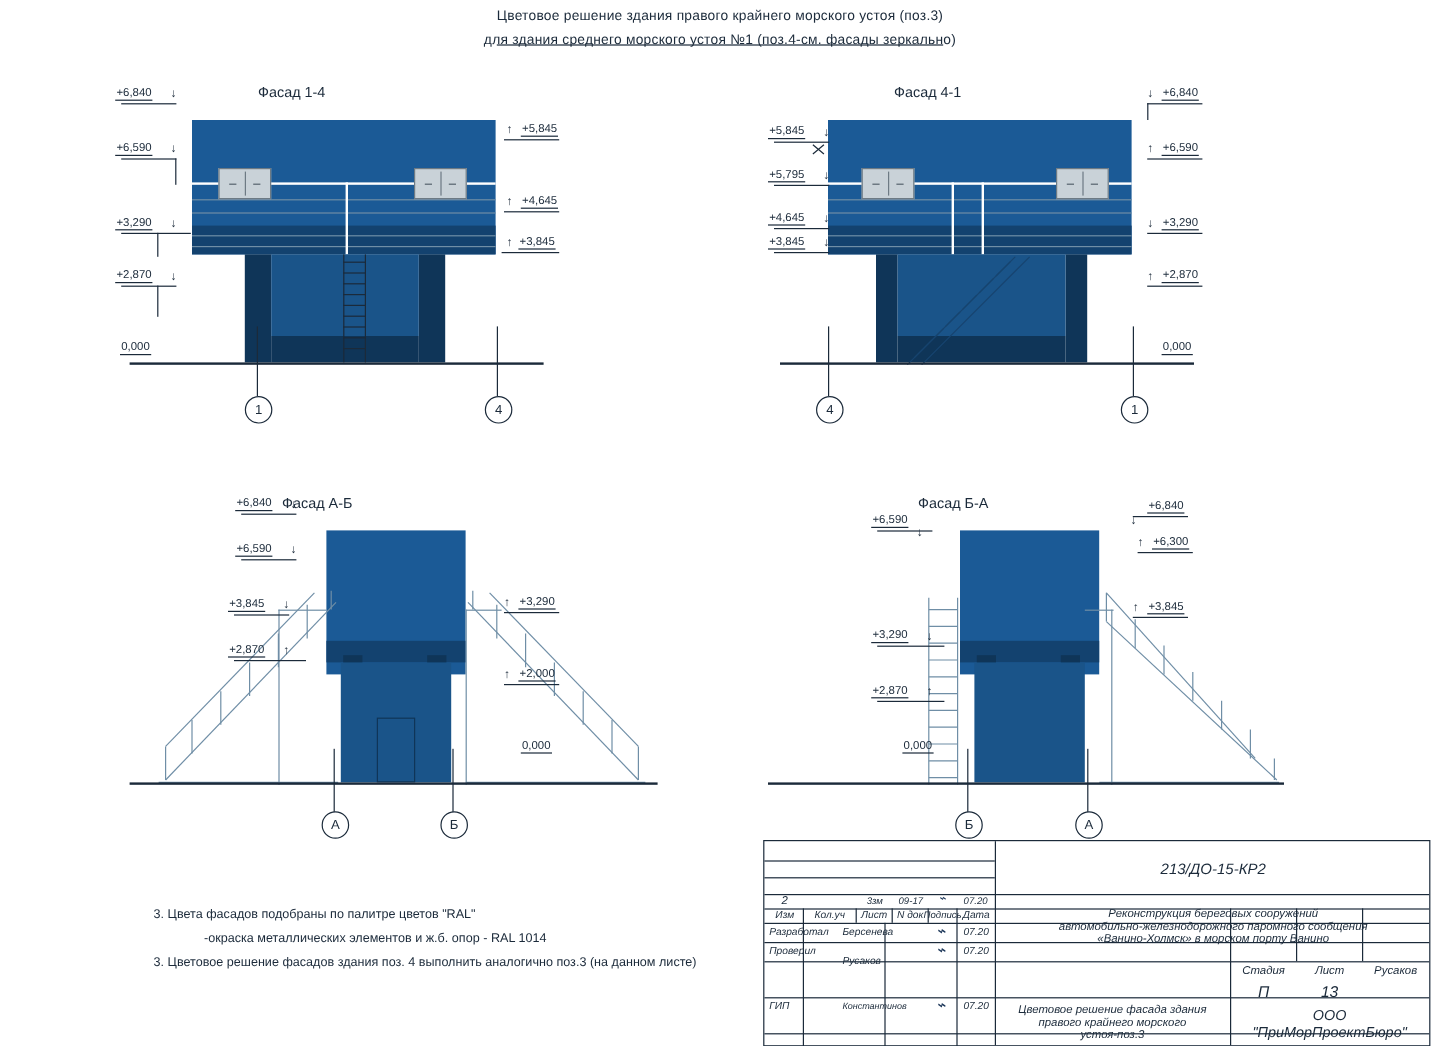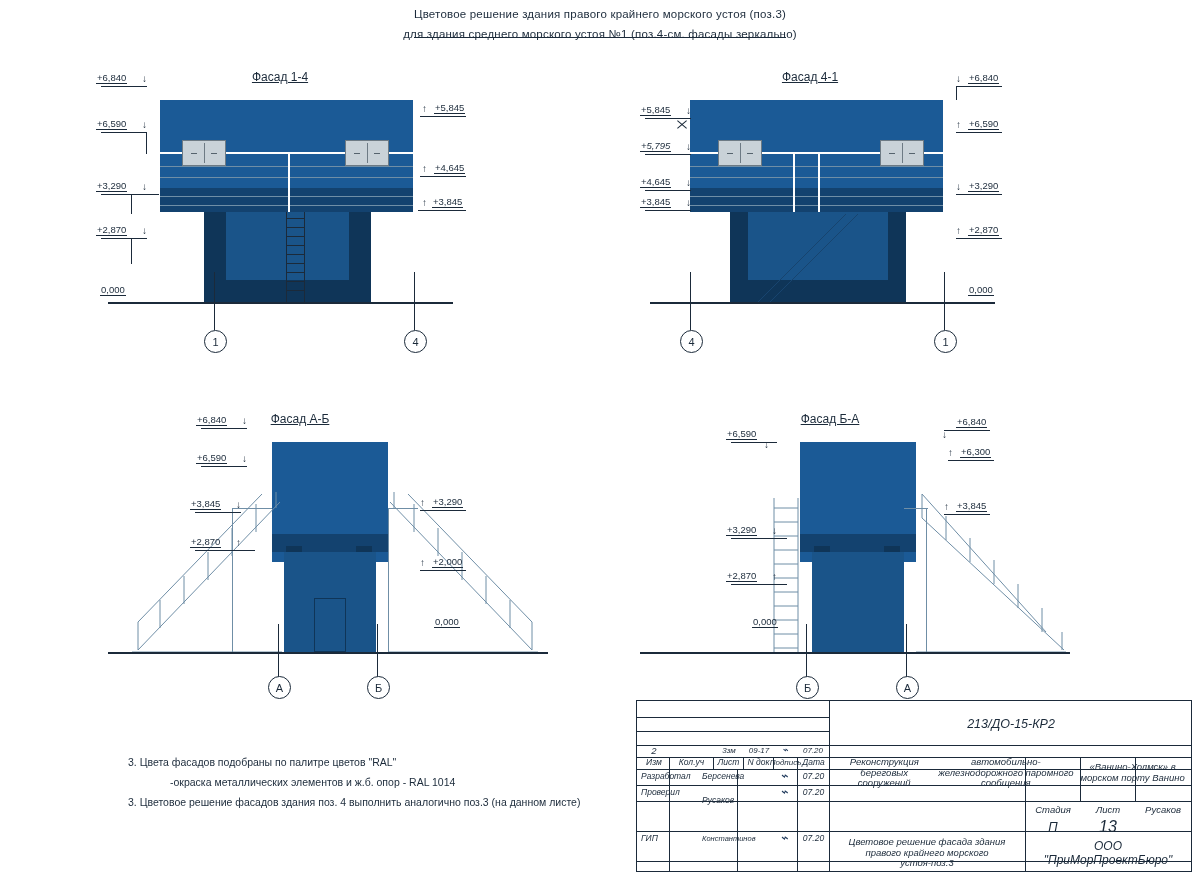--- a/index.html
+++ b/index.html
@@ -9,21 +9,21 @@
     color:#1b2a3a;position:relative;overflow:hidden;
   }
   .sheet{position:absolute;left:0;top:0;width:1200px;height:872px;}
 
   
   .hdr{position:absolute;width:100%;text-align:center;font-size:11.5px;letter-spacing:.2px;}
   .hdr.l1{top:8px;}
   .hdr.l2{top:28px;}
   .hdr.l1 span{border-bottom:1px solid #1b2a3a;padding-bottom:17px;}
 
-  .fac-title{position:absolute;font-size:12px;text-align:center;white-space:nowrap;text-decoration:underline;}
+  .fac-title{position:absolute;font-size:12px;text-align:left;white-space:nowrap;}
 
   
   .blk{position:absolute;background:#1b5a96;}
   .blk.dark{background:#13426f;}
   .blk.darker{background:#0f3558;}
   .blk.mid{background:#1a5489;}
   .wline{position:absolute;background:#ffffff;}
   .gline{position:absolute;background:#6f8ea6;}
   .tline{position:absolute;background:#1b2a3a;}
   .ground{position:absolute;height:1.5px;background:#1b2a3a;}
@@ -172,21 +172,21 @@
     <line x1="40" y1="60" x2="52" y2="48" stroke="#17446f" stroke-width="1"></line>
     <line x1="54" y1="46" x2="66" y2="34" stroke="#17446f" stroke-width="1"></line>
     <line x1="68" y1="32" x2="80" y2="20" stroke="#17446f" stroke-width="1"></line>
     <line x1="82" y1="18" x2="94" y2="6" stroke="#17446f" stroke-width="1"></line>
   </svg>
 
   <div class="ground" style="left:650px;top:302px;width:345px;"></div>
 
   <div class="lev" style="left:640px;top:104px;"><u>+5,845</u><span class="ar" style="left:46px;top:2px;">↓</span></div>
   <div class="tline" style="left:645px;top:118px;width:46px;height:1px;"></div>
-  <div class="lev" style="left:640px;top:140px;font-style:italic;"><u>+5,795</u><span class="ar" style="left:46px;top:2px;">↓</span></div>
+  <div class="lev" style="left:640px;top:140px;"><u>+5,795</u><span class="ar" style="left:46px;top:2px;">↓</span></div>
   <div class="tline" style="left:645px;top:154px;width:46px;height:1px;"></div>
   <div class="tline" style="left:676px;top:124px;width:12px;height:1px;transform:rotate(40deg);"></div>
   <div class="tline" style="left:676px;top:124px;width:12px;height:1px;transform:rotate(-40deg);"></div>
   <div class="lev" style="left:640px;top:176px;"><u>+4,645</u><span class="ar" style="left:46px;top:2px;">↓</span></div>
   <div class="tline" style="left:645px;top:190px;width:46px;height:1px;"></div>
   <div class="lev" style="left:640px;top:196px;"><u>+3,845</u><span class="ar" style="left:46px;top:2px;">↓</span></div>
   <div class="tline" style="left:645px;top:210px;width:46px;height:1px;"></div>
 
   <div class="lev" style="left:968px;top:72px;"><u>+6,840</u><span class="ar" style="left:-12px;top:2px;">↓</span></div>
   <div class="tline" style="left:956px;top:86px;width:46px;height:1px;"></div>
@@ -350,38 +350,38 @@
     <div class="hr" style="top:68px;"></div>
     <div class="hr" style="top:84px;"></div>
     <div class="hr" style="top:100px;"></div>
     <div class="hr" style="top:130px;"></div>
     <div class="hr" style="top:160px;"></div>
     <div class="hr" style="top:16px;left:0;width:192px;"></div>
     <div class="hr" style="top:30px;left:0;width:192px;"></div>
 
     <div class="cell code" style="left:196px;top:6px;width:356px;height:34px;">213/ДО-15-КР2</div>
 
-    <div class="cell it" style="left:196px;top:46px;width:356px;height:52px;">
+    <div class="cell it" style="left:196px;top:46px;width:356px;height:52px;flex-direction:column;">
       <div>Реконструкция береговых сооружений</div>
       <div>автомобильно-железнодорожного паромного сообщения</div>
       <div>«Ванино-Холмск» в морском порту Ванино</div>
     </div>
 
 
     <div class="cell it" style="left:196px;top:132px;width:188px;height:40px;flex-direction:column;">
       <div>Цветовое решение фасада здания</div>
       <div>правого крайнего морского</div>
       <div>устоя-поз.3</div>
     </div>
 
     <div class="cell it" style="left:390px;top:102px;width:52px;height:14px;">Стадия</div>
     <div class="cell it" style="left:445px;top:102px;width:52px;height:14px;">Лист</div>
     <div class="cell it" style="left:500px;top:102px;width:52px;height:14px;">Русаков</div>
     <div class="cell it" style="left:390px;top:116px;width:52px;height:20px;font-size:13px;">П</div>
-    <div class="cell it" style="left:445px;top:116px;width:52px;height:20px;font-size:16px;">13</div>
+    <div class="cell it" style="left:445px;top:116px;width:52px;height:20px;font-size:13px;">13</div>
     <div class="cell it" style="left:500px;top:116px;width:52px;height:20px;font-size:13px;"></div>
 
     <div class="cell it" style="left:390px;top:134px;width:162px;height:38px;flex-direction:column;font-size:12px;">
       <div>ООО</div>
       <div>"ПриМорПроектБюро"</div>
     </div>
 
     <div class="cell it" style="left:2px;top:44px;width:30px;height:12px;">2</div>
     <div class="cell it" style="left:78px;top:44px;width:28px;height:12px;font-size:8px;">3зм</div>
     <div class="cell it" style="left:108px;top:44px;width:28px;height:12px;font-size:8px;">09-17</div>

